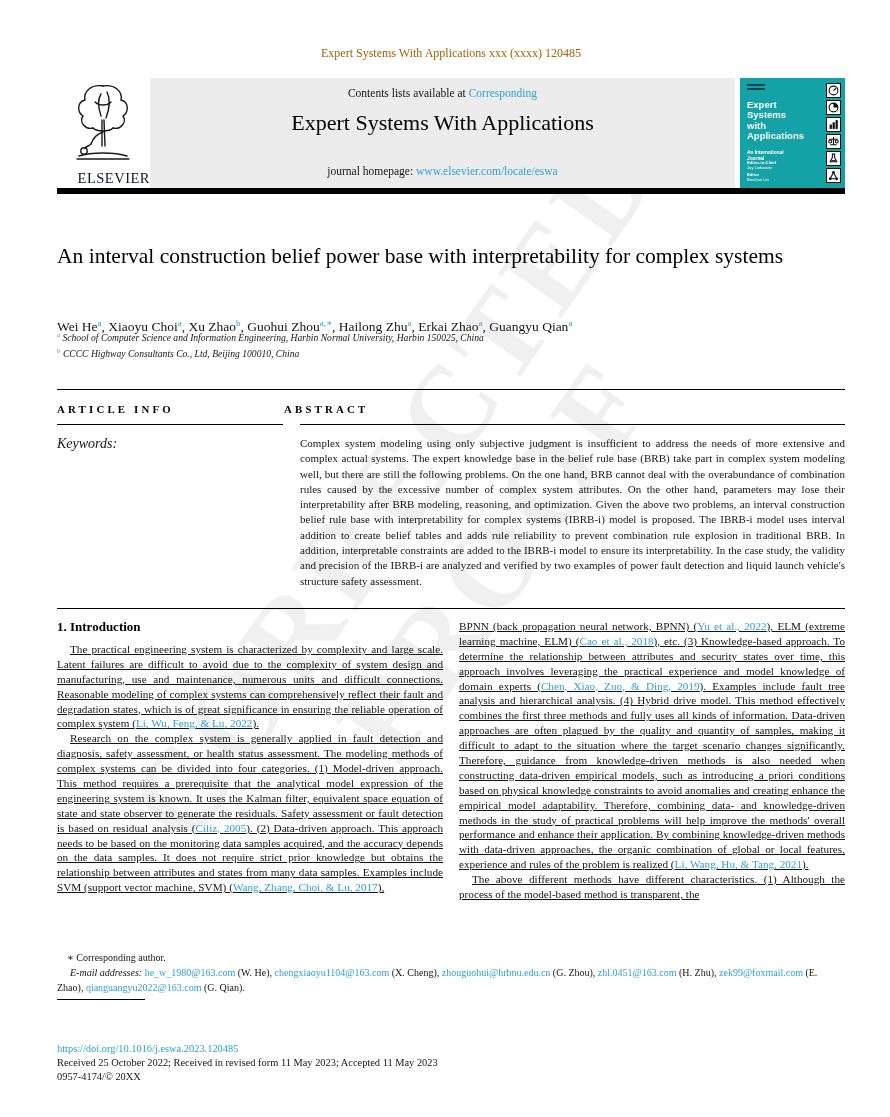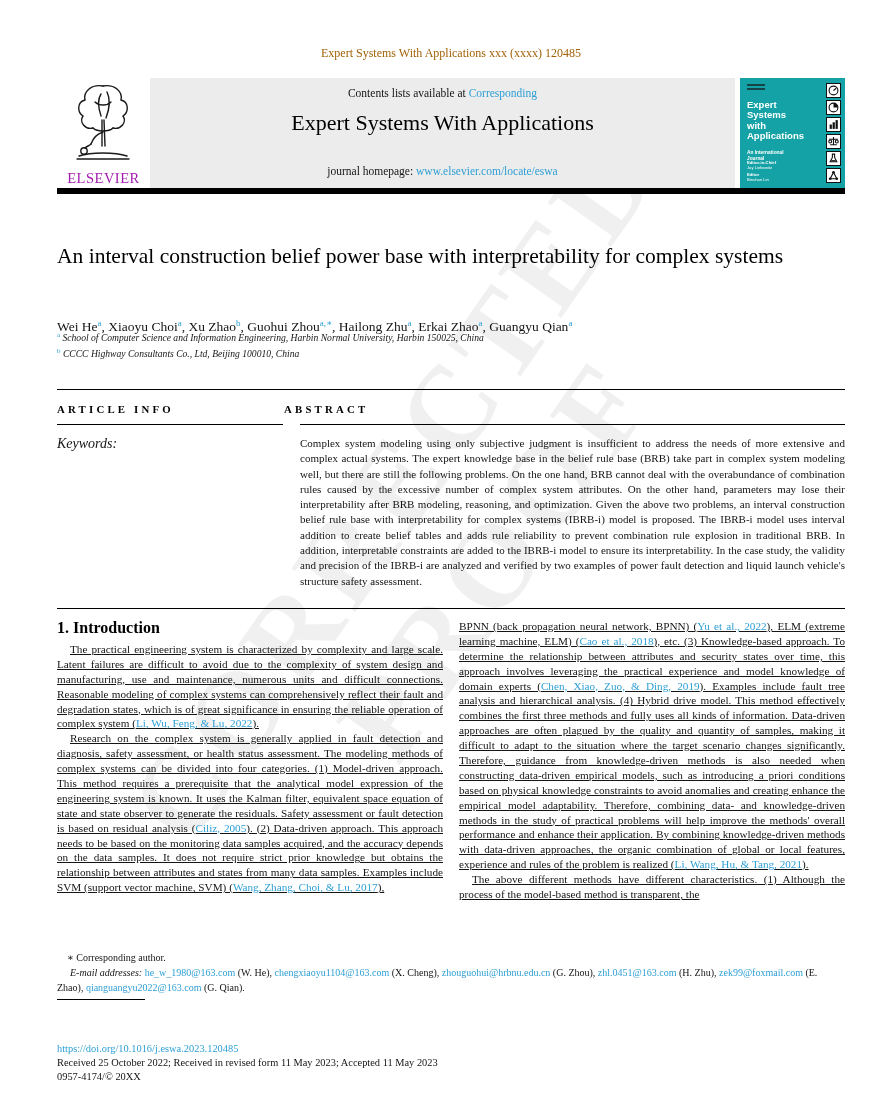--- a/index.html
+++ b/index.html
@@ -26,22 +26,22 @@
   .journal-ref {
     position:absolute; top:46px; left:57px; width:788px;
     text-align:center; font-size:12px; color:#a16207;
   }
 
   
   .masthead { position:absolute; left:57px; top:78px; width:788px; height:110px; display:flex; }
   .logo-col { width:93px; position:relative; background:#fff; }
   .logo-col svg { position:absolute; left:14px; top:2px; }
   .elsevier-wordmark {
-    position:absolute; bottom:1px; left:0; width:100%; text-align:center;
-    color:#a21caf; font-size:14.5px; letter-spacing:0.5px;
+    position:absolute; bottom:1px; left:0; width:100%; text-align:right;
+    color:#0f172a; font-size:14.5px; letter-spacing:0.5px;
   }
   .gray-box { flex:1; background:#ececec; text-align:center; padding-top:9px; }
   .contents-line { font-size:11.5px; color:#141414; }
   .mast-title { font-size:22px; color:#000; margin-top:11px; }
   .homepage-line { font-size:11.5px; margin-top:29px; }
   .cover-gap { width:5px; background:#fff; }
   .cover {
     width:105px; height:110px; background:#14a2a6; position:relative;
     font-family:"Liberation Sans","DejaVu Sans",sans-serif; color:#fff; overflow:hidden;
   }
@@ -79,21 +79,21 @@
     position:absolute; top:403px; font-size:10.8px; font-weight:bold;
     letter-spacing:3.2px; color:#000;
   }
   .info-heading { left:57px; }
   .abs-heading { left:284px; }
   .keywords-label { position:absolute; left:57px; top:436px; font-size:14px; font-style:italic; }
   .keywords { position:absolute; left:57px; top:450px; width:230px; font-size:9.8px; line-height:1.47; }
   .abstract-text { position:absolute; left:300px; top:436px; width:545px; font-size:11px; line-height:1.39; text-align:justify; }
 
   
-  .intro-heading { position:absolute; left:57px; top:619px; font-size:16px; font-weight:bold; color:#000; }
+  .intro-heading { position:absolute; left:57px; top:619px; font-size:13px; font-weight:bold; color:#000; }
   .col { position:absolute; width:386px; font-size:11.2px; line-height:1.33; text-align:justify;text-decoration:underline; }
   .col-left { left:57px; top:642px; }
   .col-right { left:459px; top:619px; }
   .col p.indent { text-indent:13px; }
   .col p { margin:0; }
 
   
   .footnote { position:absolute; left:57px; top:950px; width:788px; font-size:10px; line-height:1.5; }
   .footnote .corr { text-indent:10px; }
   .footnote .emails { text-indent:13px; }

